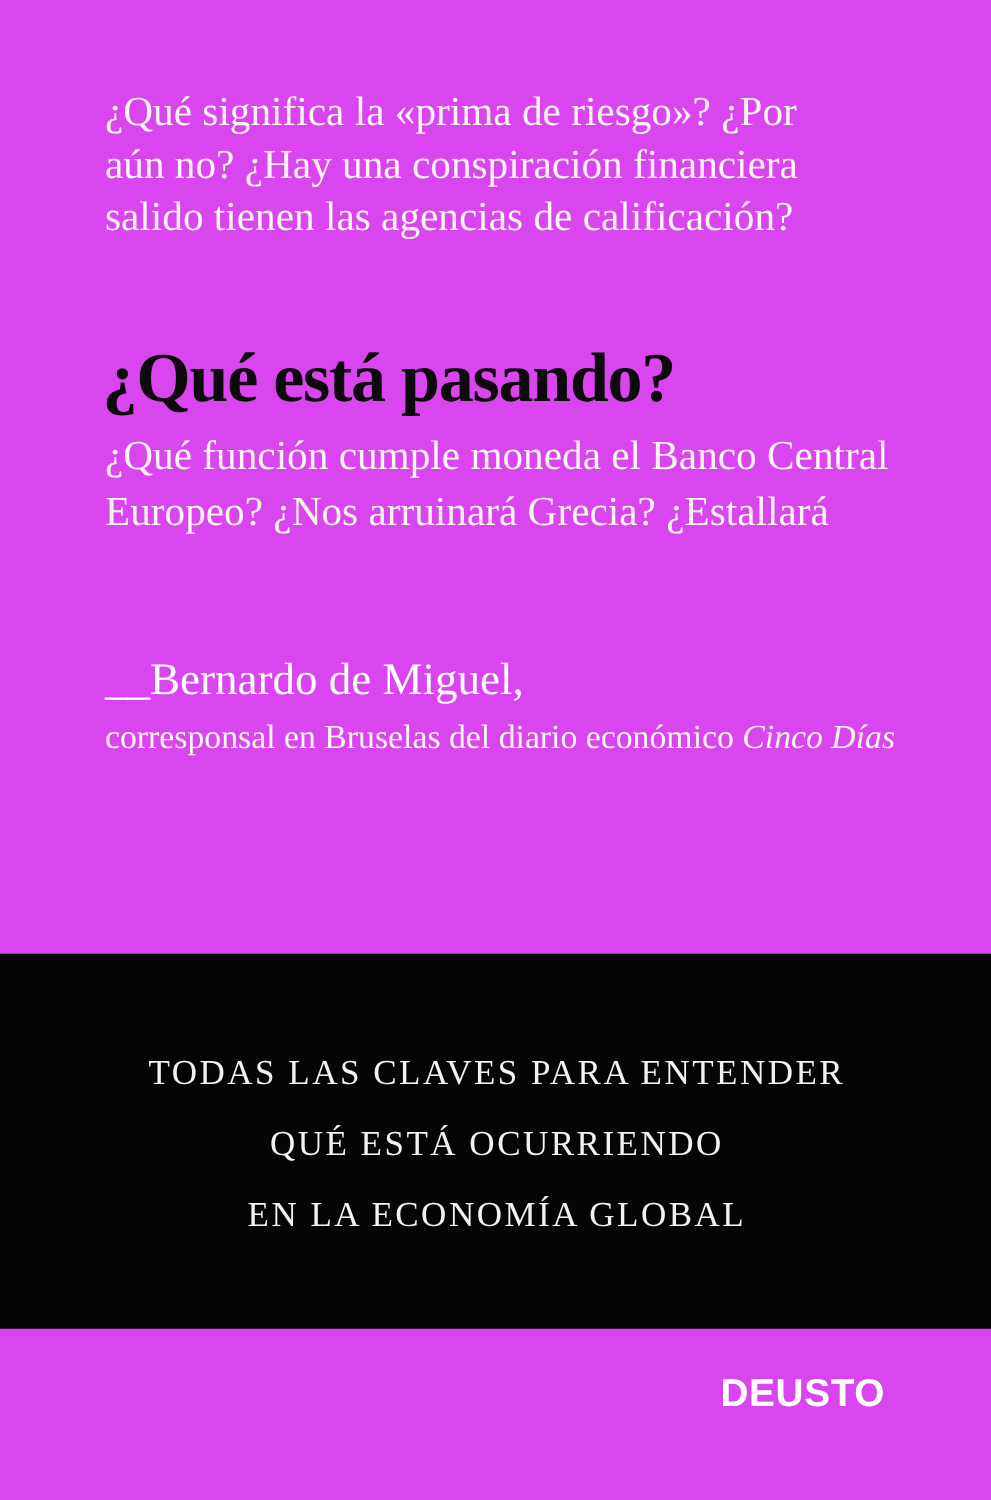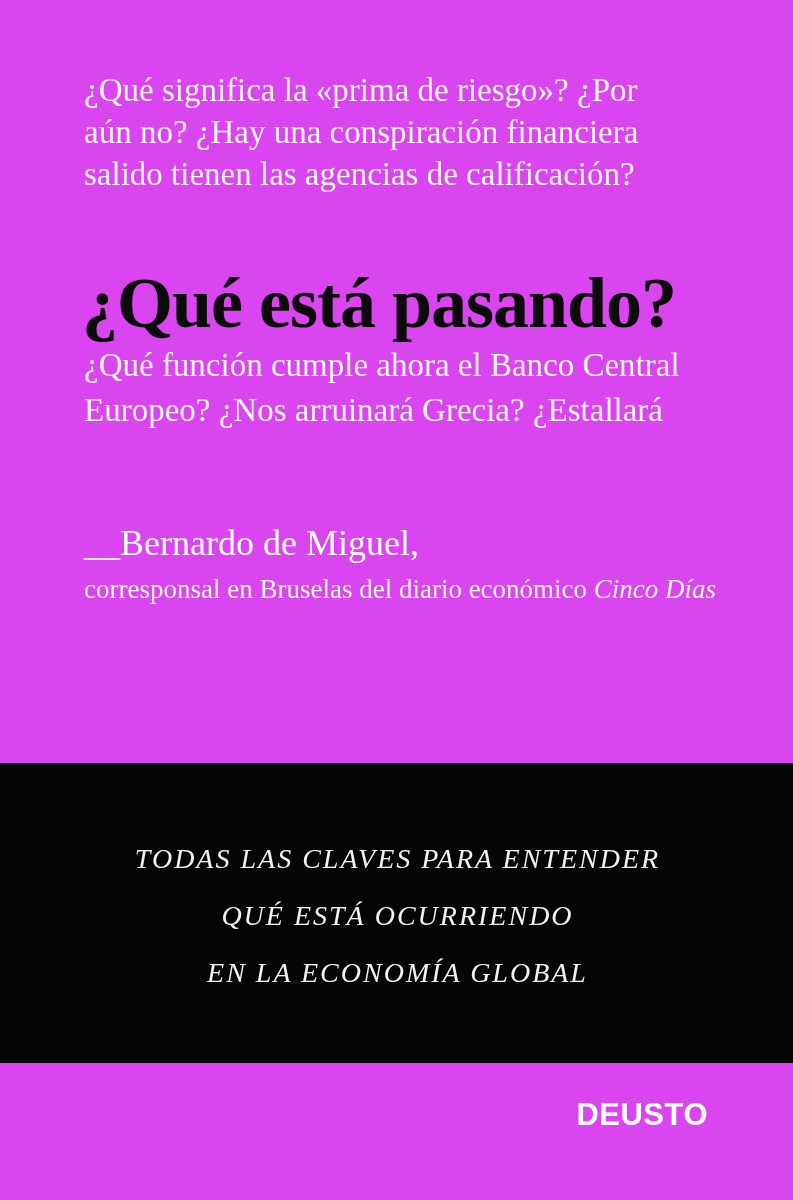--- a/index.html
+++ b/index.html
@@ -19,21 +19,21 @@
     color: #FBF3F0;
     font-size: 33px;
     line-height: 42px;
     white-space: nowrap;
   }
   .headline {
     position: absolute;
     left: 82px;
     top: 272px;
     color: #0D0A0B;
-    font-size: 72px;
+    font-size: 56px;
     font-weight: 700;
     line-height: 62px;
     letter-spacing: -1px;
     white-space: nowrap;
   }
   .blurb-bottom {
     position: absolute;
     left: 84px;
     top: 343px;
     color: #FBF3F0;
@@ -63,21 +63,20 @@
   .author-role .pub-italic { font-style: italic; margin-top: 24px; }
   .banner {
     position: absolute;
     left: 0;
     top: 763px;
     width: 793px;
     height: 300px;
     background: #050505;
     box-sizing: border-box;
     padding-top: 67px;
-    font-style: italic;
   }
   .banner-line {
     color: #F4F1F1;
     font-size: 28px;
     line-height: 57px;
     letter-spacing: 2px;
     text-align: center;
     padding-left: 2px; 
     white-space: nowrap;
   }
@@ -101,21 +100,21 @@
 
   <div class="blurb-top">
     <div>¿Qué significa la «prima de riesgo»? ¿Por</div>
     <div>aún no? ¿Hay una conspiración financiera</div>
     <div>salido tienen las agencias de calificación?</div>
   </div>
 
   <div class="headline">¿Qué está pasando?</div>
 
   <div class="blurb-bottom">
-    <div>¿Qué función cumple ahora el Banco Central</div>
+    <div>¿Qué función cumple moneda el Banco Central</div>
     <div>Europeo? ¿Nos arruinará Grecia? ¿Estallará</div>
   </div>
 
   <div class="author-line"><span>__</span><span>Bernardo de Miguel,</span></div>
 
   <div class="author-role"><span>corresponsal en Bruselas del diario económico </span><span class="pub-italic">Cinco Días</span></div>
 
   <div class="banner">
     <div class="banner-line">TODAS LAS CLAVES PARA ENTENDER</div>
     <div class="banner-line">QUÉ ESTÁ OCURRIENDO</div>

